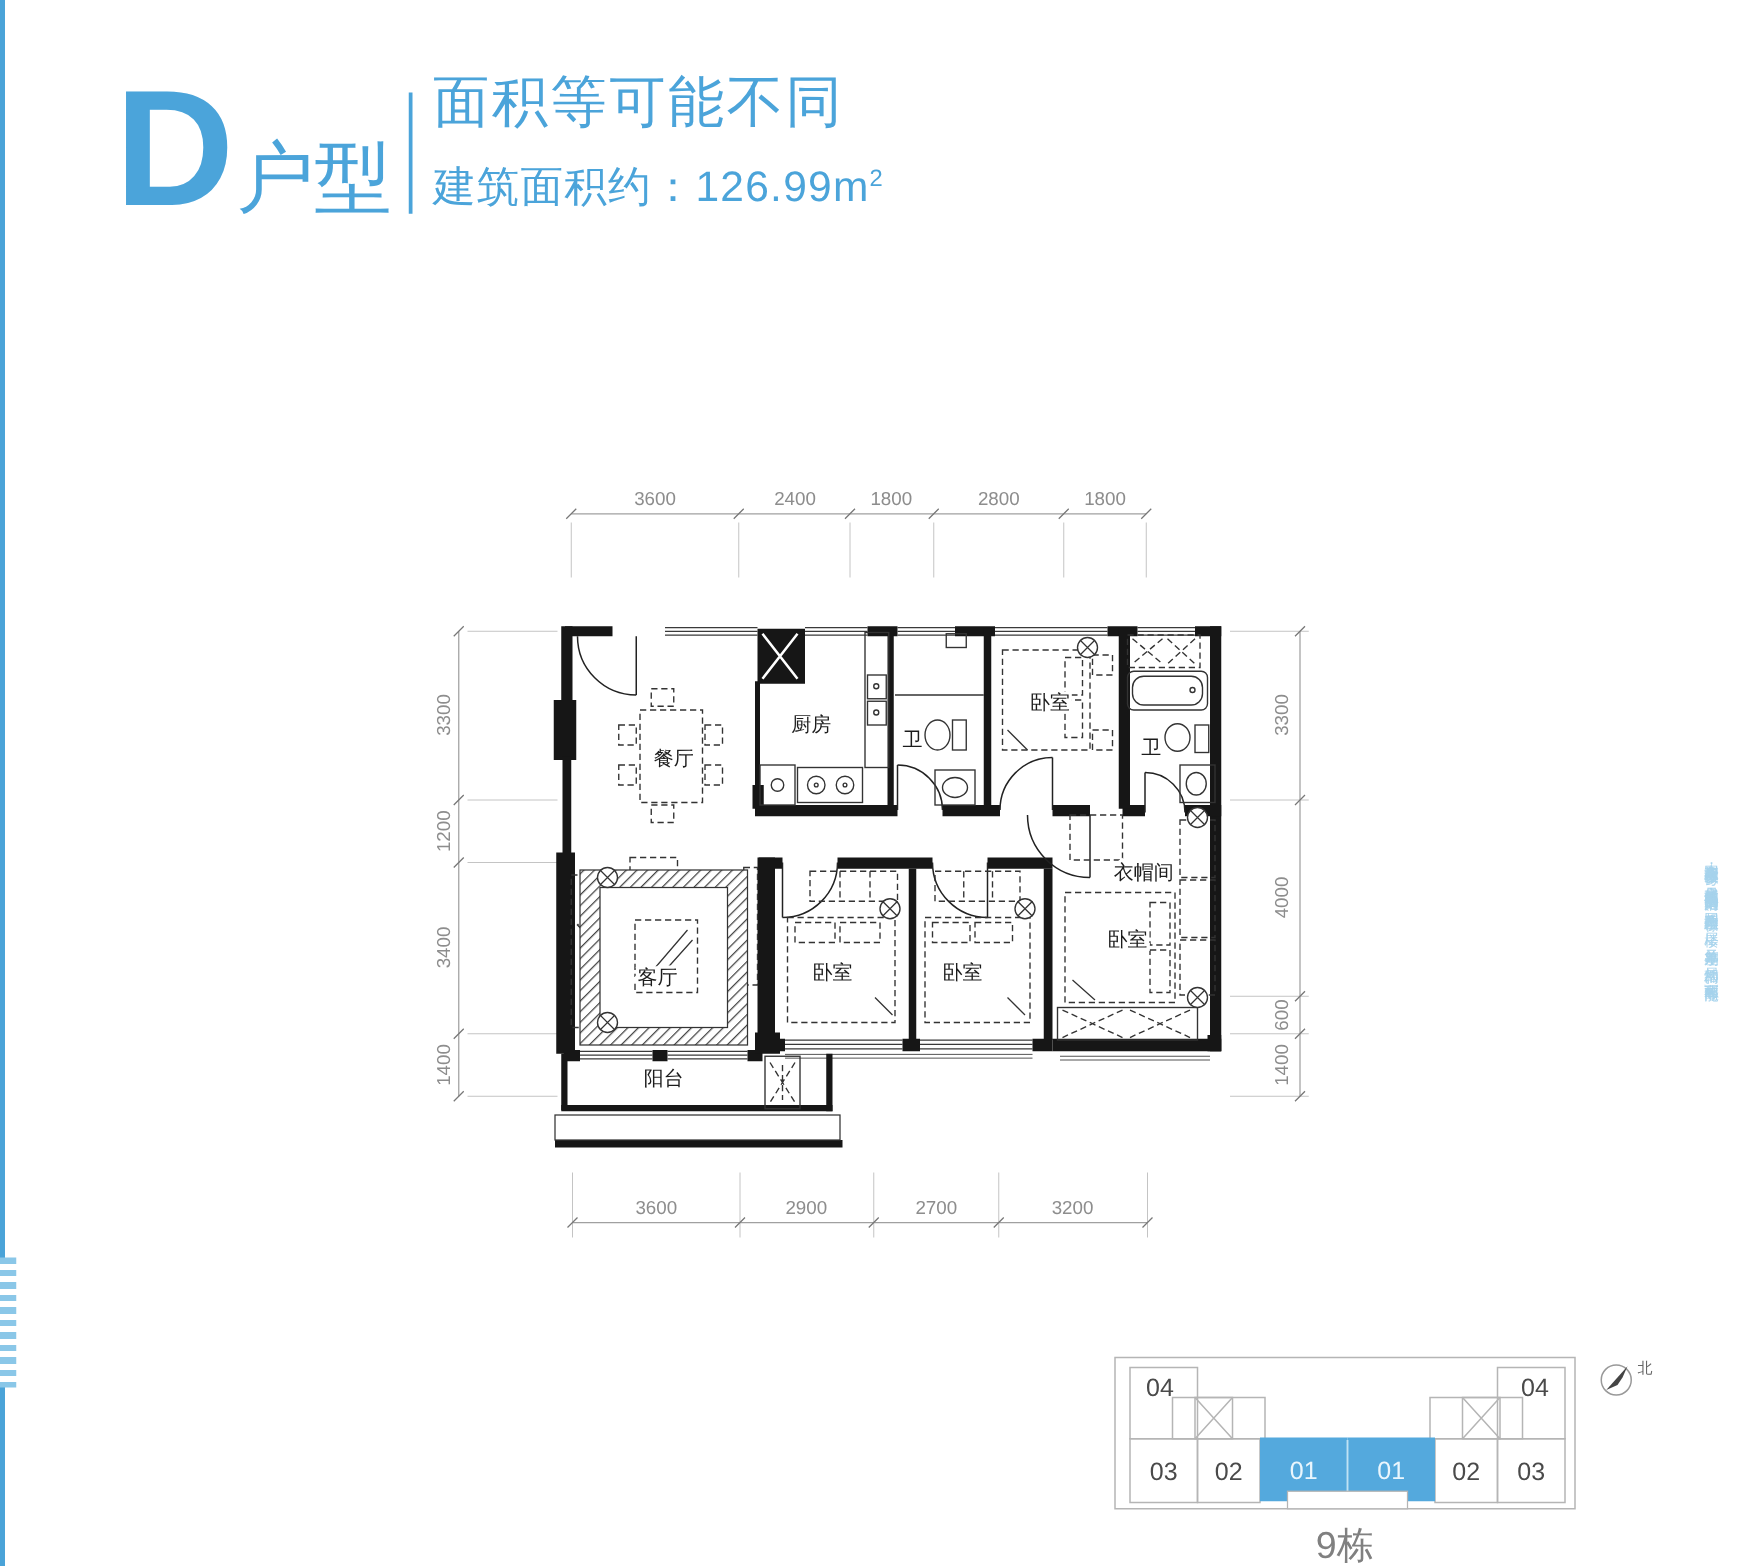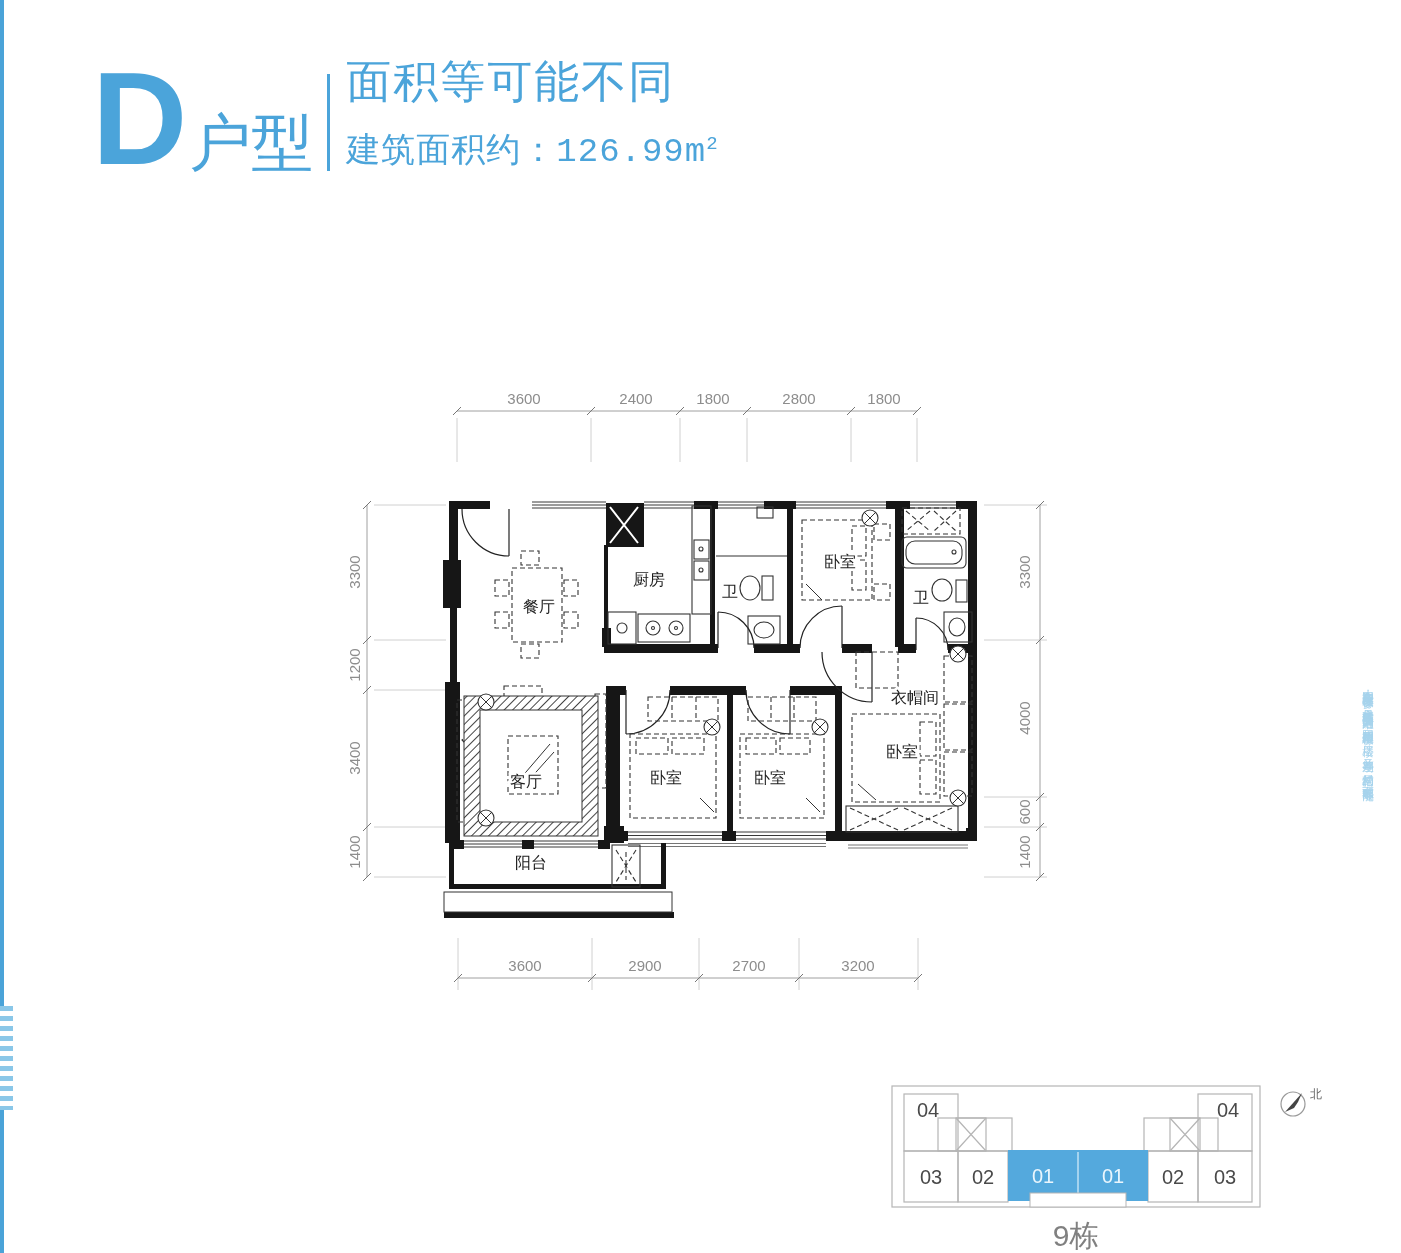--- a/index.html
+++ b/index.html
@@ -7,21 +7,21 @@
         font-family:"Liberation Sans","DejaVu Sans",sans-serif;}
   .left-bar{position:absolute;left:0;top:0;width:4px;height:100%;background:#4aa3d8;}
   .left-dashes{position:absolute;left:0;top:1006px;width:13px;height:104px;
     background:repeating-linear-gradient(to bottom,#8ac7e8 0 5px,#ffffff 5px 10px);}
   .header{position:absolute;left:92px;top:58px;display:flex;align-items:flex-end;color:#4ba4da;}
   .type-letter{font-size:132px;font-weight:700;line-height:0.82;letter-spacing:-2px;}
   .type-word{font-size:62px;font-weight:500;line-height:0.95;margin-left:4px;}
   .divider{width:3px;height:97px;background:#4ba4da;margin:0 16px 2px 14px;align-self:flex-end;}
   .title-block{display:flex;flex-direction:column;justify-content:flex-end;padding-bottom:0;}
   .layout-title{font-size:45px;font-weight:500;letter-spacing:2px;line-height:1.05;}
-  .area-line{font-size:34px;font-weight:400;margin-top:22px;letter-spacing:1px;font-family:Liberation Mono, monospace;}
+  .area-line{font-size:34px;font-weight:400;margin-top:22px;letter-spacing:1px;}
   .area-line sup{font-size:19px;}
   .disclaimer{position:absolute;left:1360px;top:682px;writing-mode:vertical-rl;
     font-size:11.5px;letter-spacing:0.5px;color:#a6d3ec;line-height:1.4;}
   svg text{font-family:"Liberation Sans","DejaVu Sans",sans-serif;}
 </style>
 </head>
 <body>
 
 <div class="page">
   <div class="left-bar"></div>

